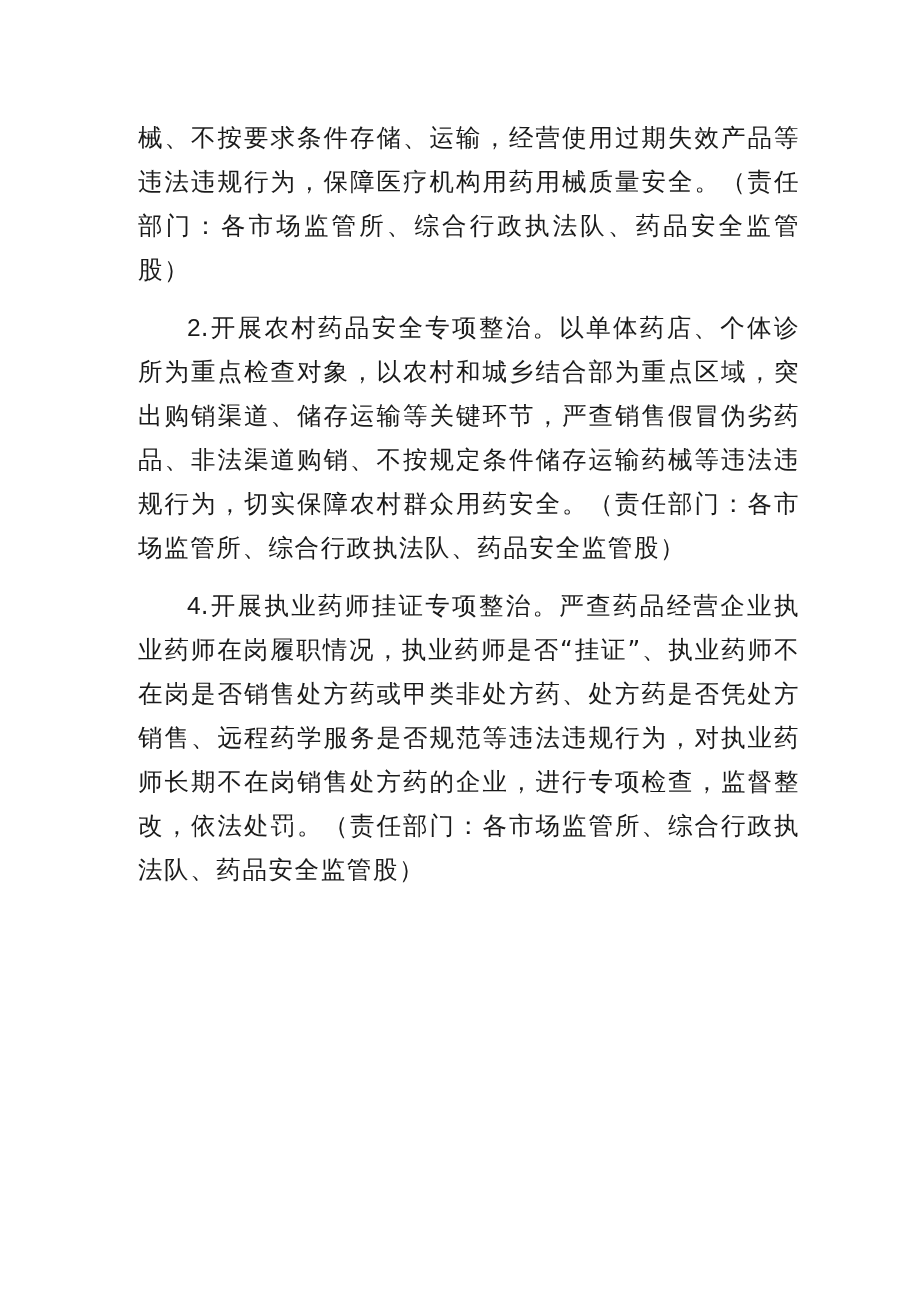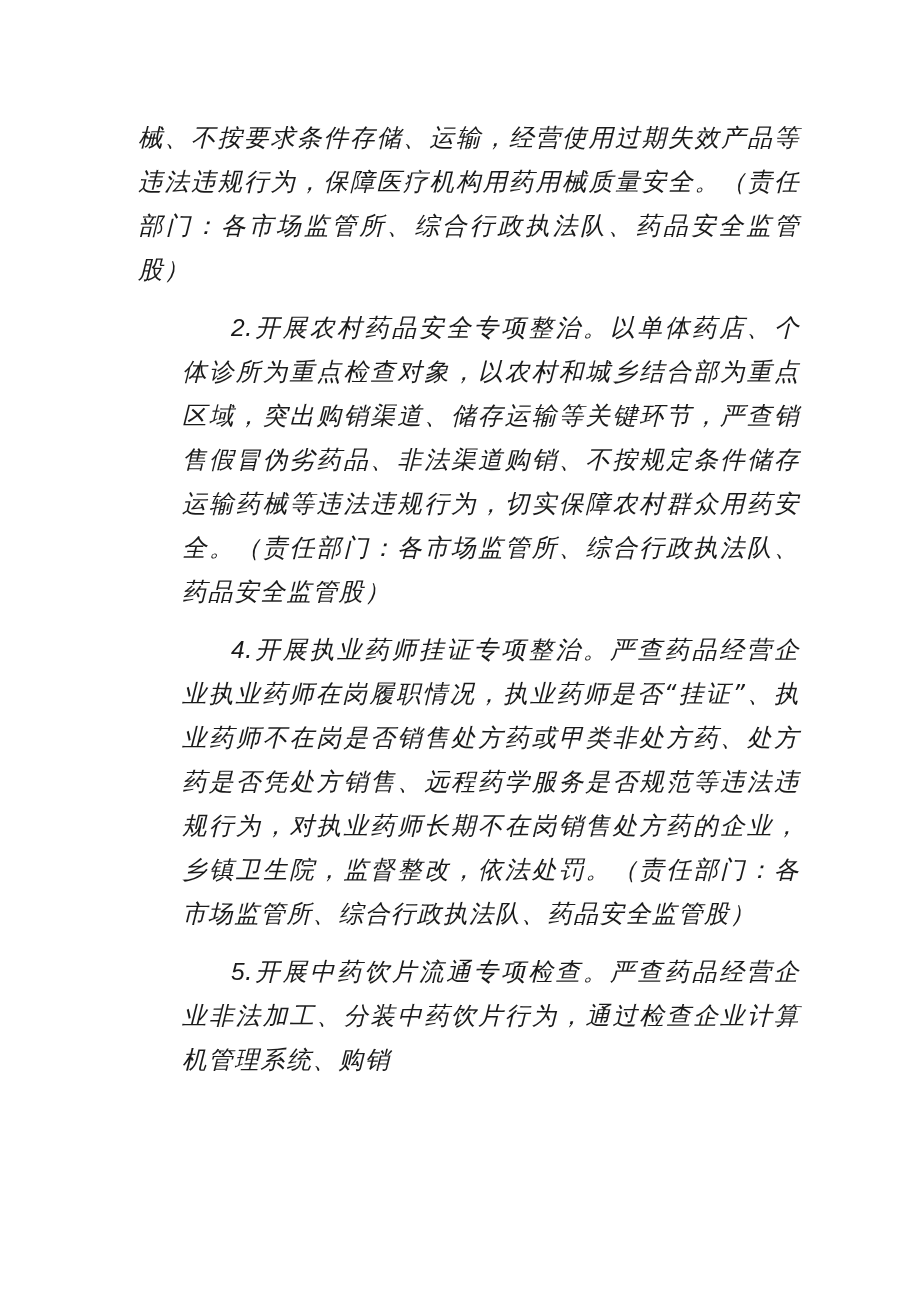--- a/index.html
+++ b/index.html
@@ -3,33 +3,30 @@
 <meta charset="utf-8">
 <style>
   html, body { margin: 0; padding: 0; background: #ffffff; }
   body { width: 920px; height: 1301px; position: relative; overflow: hidden; }
   .page {
     position: absolute; left: 138px; top: 116px; width: 662px;
     font-family: "DejaVu Sans", sans-serif; color: #1a1a1a;
     font-size: 24.5px; line-height: 44px; letter-spacing: 1.6px;
     text-align: justify; text-justify: inter-character;
   }
-  .para { margin: 0 0 14px 0; font-style: italic; }
-  .para.indent { text-indent: 49px; margin-left: 44px; }
+  .para { margin: 0 0 14px 0; }
+  .para.indent { text-indent: 49px; }
   .num { font-family: "Liberation Sans", sans-serif; font-weight: normal; letter-spacing: 0; }
 </style>
 </head>
 <body>
 
 <div class="page">
   <p class="para">
     <span>械、不按要求条件存储、运输，经营使用过期失效产品等违法违规行为，保障医疗机构用药用械质量安全。（责任部门：各市场监管所、综合行政执法队、药品安全监管股）</span>
   </p>
   <p class="para indent">
     <span class="num">2</span><span>.开展农村药品安全专项整治。以单体药店、个体诊所为重点检查对象，以农村和城乡结合部为重点区域，突出购销渠道、储存运输等关键环节，严查销售假冒伪劣药品、非法渠道购销、不按规定条件储存运输药械等违法违规行为，切实保障农村群众用药安全。（责任部门：各市场监管所、综合行政执法队、药品安全监管股）</span>
   </p>
   <p class="para indent">
-    <span class="num">4</span><span>.开展执业药师挂证专项整治。严查药品经营企业执业药师在岗履职情况，执业药师是否“挂证”、执业药师不在岗是否销售处方药或甲类非处方药、处方药是否凭处方销售、远程药学服务是否规范等违法违规行为，对执业药师长期不在岗销售处方药的企业，乡镇卫生院，监督整改，依法处罚。（责任部门：各市场监管所、综合行政执法队、药品安全监管股）</span>
-  </p>
-  <p class="para indent">
-    <span class="num">5</span><span>.开展中药饮片流通专项检查。严查药品经营企业非法加工、分装中药饮片行为，通过检查企业计算机管理系统、购销</span>
+    <span class="num">4</span><span>.开展执业药师挂证专项整治。严查药品经营企业执业药师在岗履职情况，执业药师是否“挂证”、执业药师不在岗是否销售处方药或甲类非处方药、处方药是否凭处方销售、远程药学服务是否规范等违法违规行为，对执业药师长期不在岗销售处方药的企业，进行专项检查，监督整改，依法处罚。（责任部门：各市场监管所、综合行政执法队、药品安全监管股）</span>
   </p>
 </div>
 
 </body></html>

